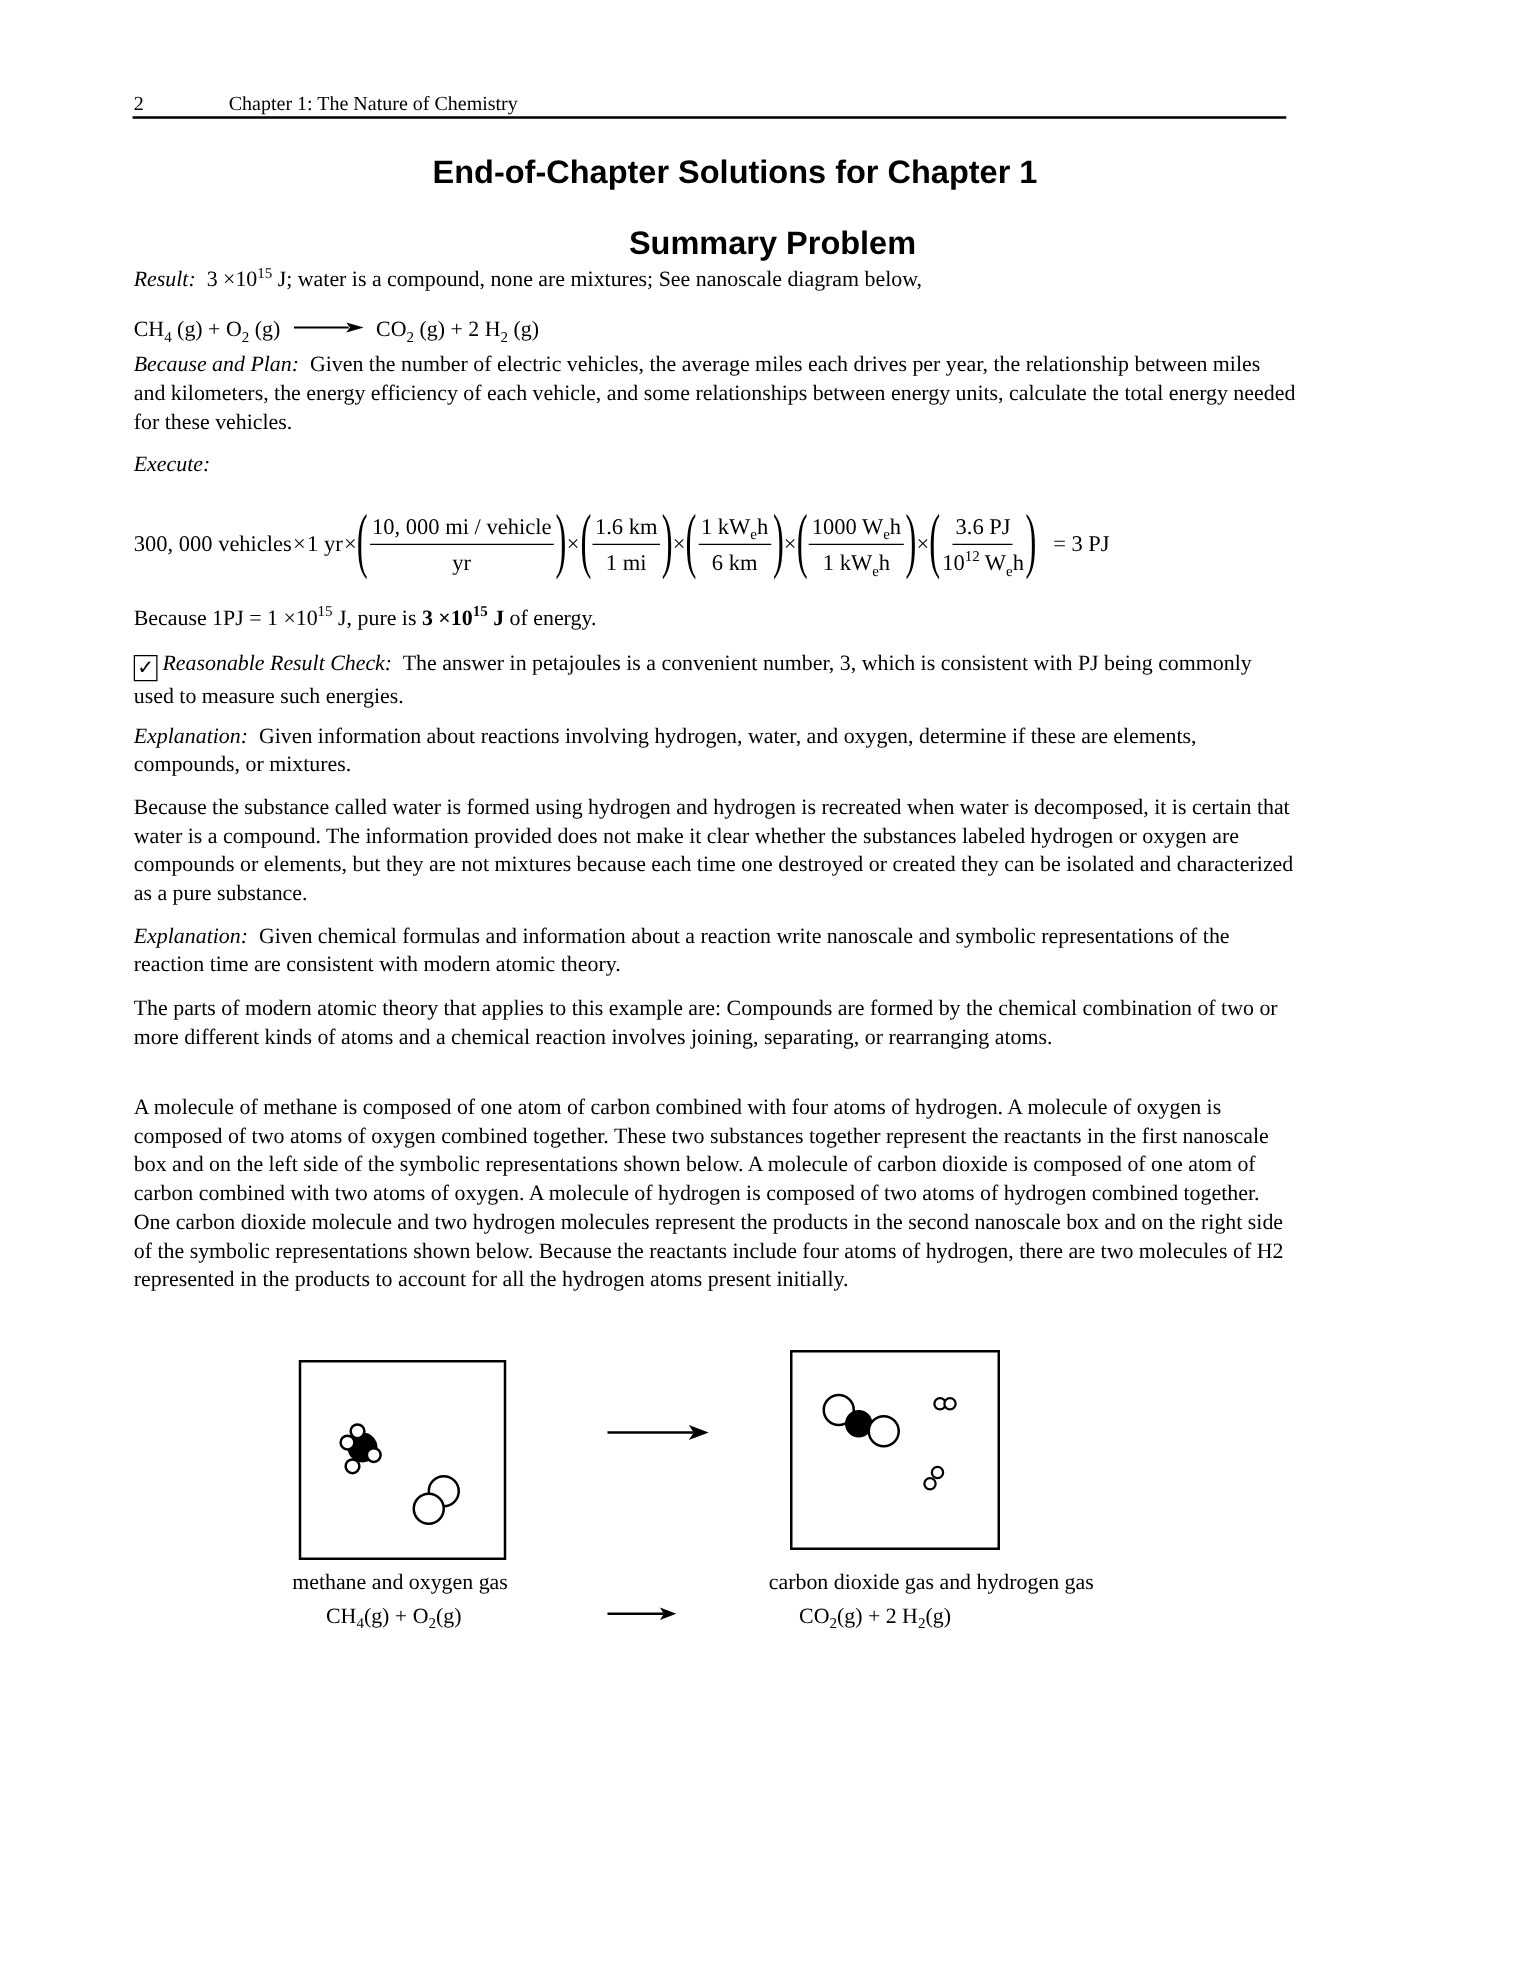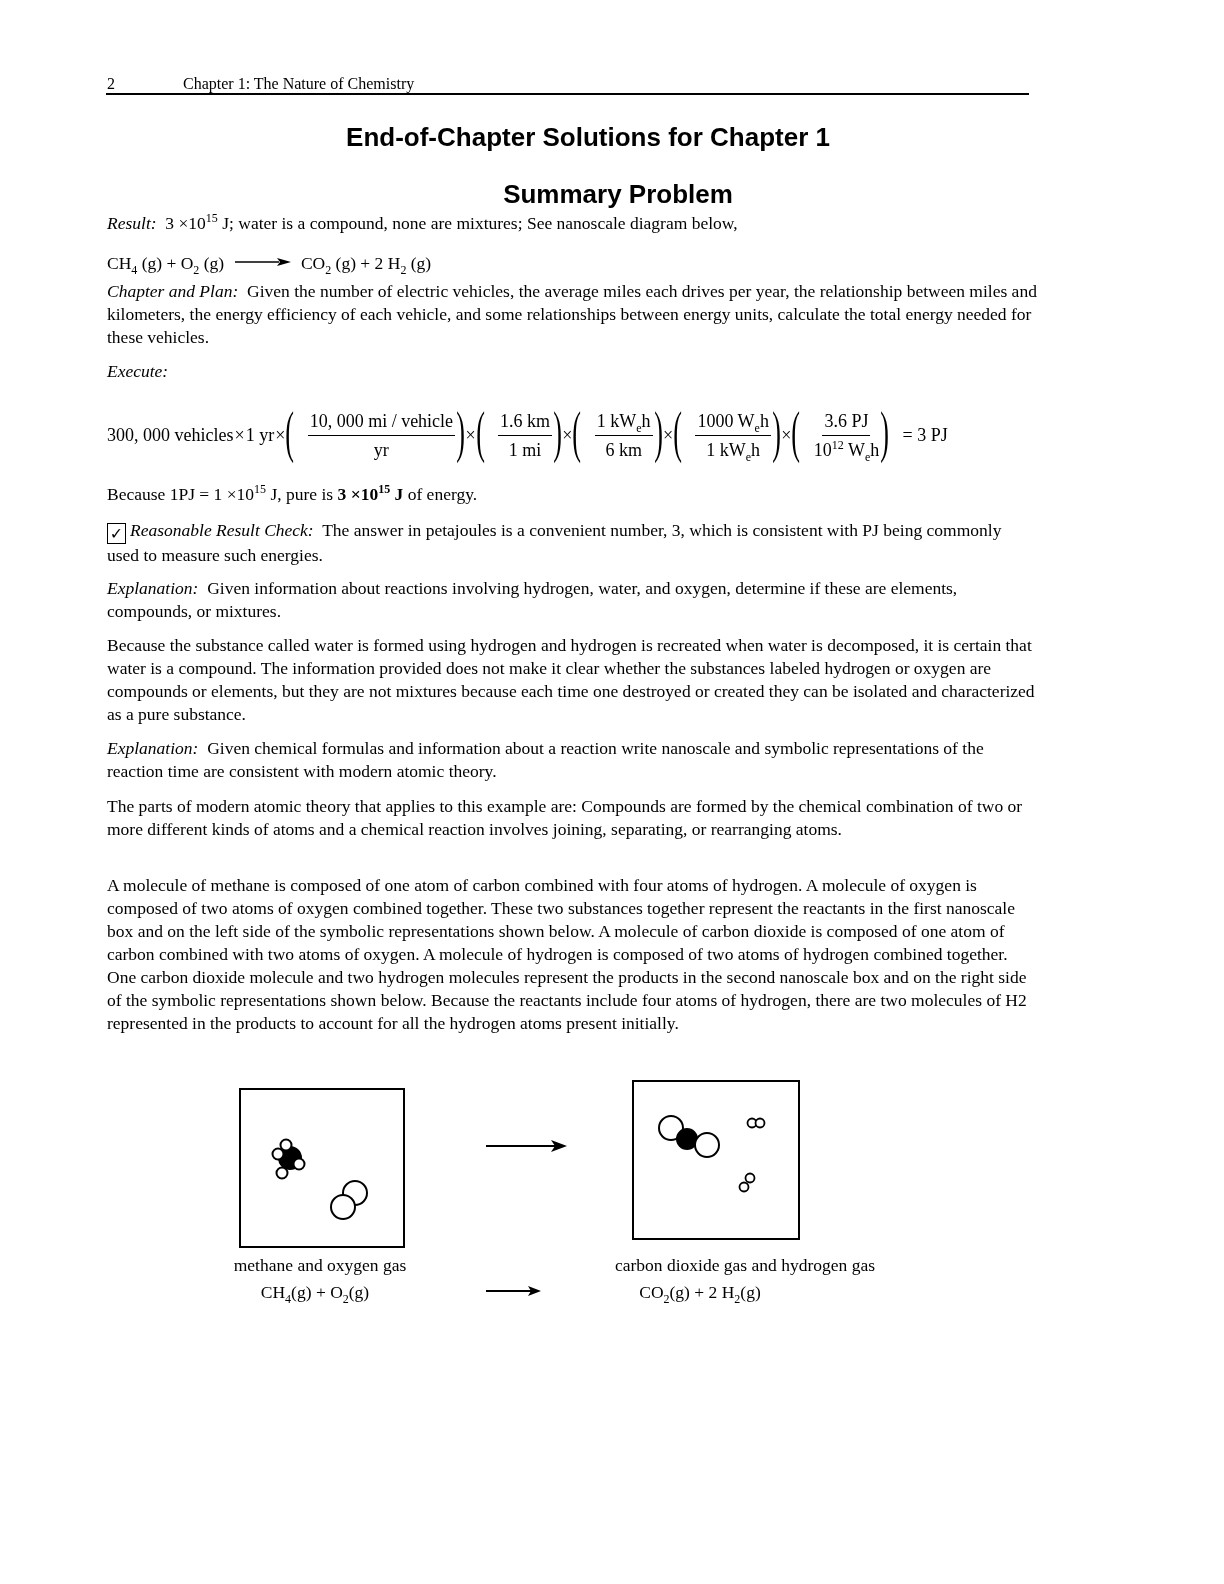--- a/index.html
+++ b/index.html
@@ -9,21 +9,21 @@
   .hdr-title { left: 183px; top: 72px; font-size: 16px; }
   .hdr-rule { left: 106px; top: 93px; width: 923px; height: 2px; background: #000; }
   .h1 { left: 0; width: 1176px; top: 120px; text-align: center; font-family: "Liberation Sans", sans-serif; font-weight: bold; font-size: 26px; line-height: 34px; }
   .h2 { left: 0; width: 1140px; top: 177px; text-align: center; font-family: "Liberation Sans", sans-serif; font-weight: bold; font-size: 26px; line-height: 34px; padding-left: 48px; }
   .para { left: 107px; width: 930px; }
   .it { font-style: italic; }
   sub, sup { font-size: 12px; line-height: 0; }
   .eq-row { left: 107px; top: 400px; height: 70px; display: flex; align-items: center; font-size: 18px; }
   .frac-wrap { display: inline-flex; align-items: center; }
   .paren { font-size: 58px; font-weight: 100; line-height: 58px; transform: scaleX(0.45); display: inline-block; margin: 0 -6px; position: relative; top: -3px; }
-  .frac { display: inline-flex; flex-direction: column; align-items: center; padding: 0 2px; margin-left: 12px; }
+  .frac { display: inline-flex; flex-direction: column; align-items: center; padding: 0 2px; }
   .frac .num { border-bottom: 1px solid #000; padding: 0 2px 3px; line-height: 22px; }
   .frac .den { padding-top: 3px; line-height: 22px; }
   .times { margin: 0 1px; }
   .checkbox { display: inline-block; width: 17px; height: 19px; border: 1.5px solid #000; text-align: center; line-height: 19px; font-size: 16px; margin-right: 4px; vertical-align: -3px; }
   .arrow-inline { display: inline-block; width: 56px; height: 10px; vertical-align: 2px; margin: 0 6px; }
   .box { border: 2px solid #000; background: #fff; }
   .caption { text-align: center; font-size: 17.5px; }
 </style>
 </head>
 <body>
@@ -42,21 +42,21 @@
 <div class="abs para" style="top:252px;">
   <span>CH</span><sub>4</sub><span> (g) + O</span><sub>2</sub><span> (g)</span>
   <svg class="arrow-inline" viewBox="0 0 56 10">
       <line x1="0" y1="5" x2="44" y2="5" stroke="#000" stroke-width="1.5"></line>
       <polygon points="42,1 56,5 42,9 45,5" fill="#000"></polygon>
     </svg>
   <span>CO</span><sub>2</sub><span> (g) + 2 H</span><sub>2</sub><span> (g)</span>
 </div>
 
 <div class="abs para" style="top:280px;">
-  <span class="it">Chapter and Plan:</span>&nbsp;
+  <span class="it">Because and Plan:</span>&nbsp;
   <span>Given the number of electric vehicles, the average miles each drives per year, the relationship between miles and kilometers, the energy efficiency of each vehicle, and some relationships between energy units, calculate the total energy needed for these vehicles.</span>
 </div>
 
 <div class="abs para it" style="top:360px;">Execute:</div>
 
 <div class="abs eq-row">
   <span>300, 000 vehicles</span>
     <span class="times">×</span>
     <span>1 yr</span>
     <span class="times">×</span>

